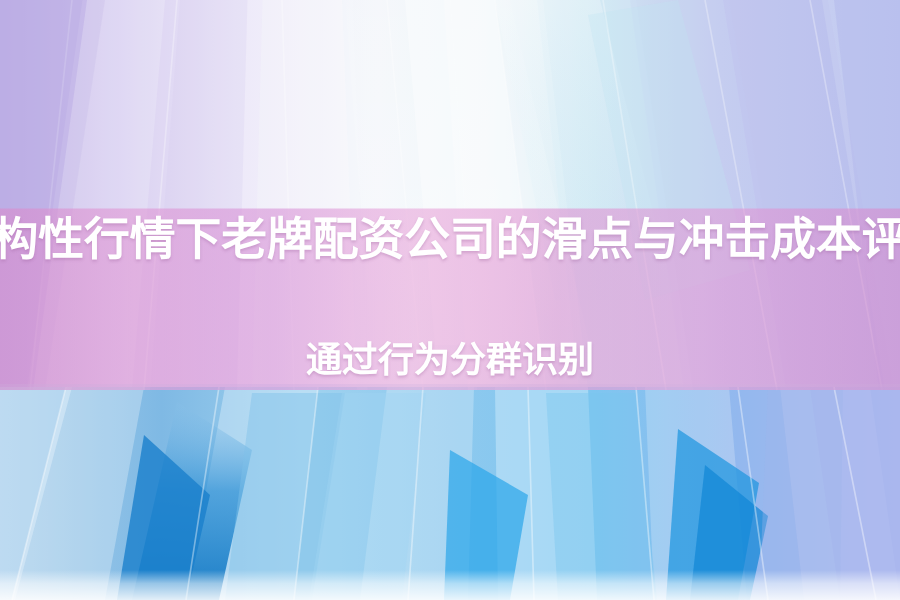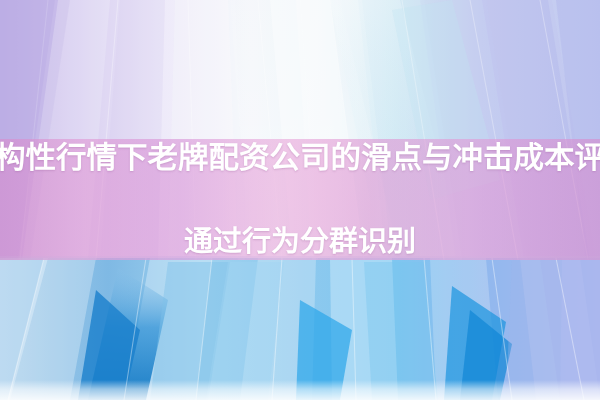--- a/index.html
+++ b/index.html
@@ -55,21 +55,21 @@
   .title-line {
     color: #ffffff;
     font-weight: 700;
     letter-spacing: 0px;
     white-space: nowrap;
     text-align: center;
     line-height: 1.18;
     text-shadow: 0 1px 2px rgba(150,90,150,0.30);
   }
   .title-line-1 { font-size: 30.5px; }
-  .title-line-2 { font-size: 29px; margin-top: 48px; }
+  .title-line-2 { font-size: 24px; margin-top: 48px; }
 
   
   .bottom-veil {
     position: absolute;
     left: 0;
     bottom: 0;
     width: 100%;
     height: 20px;
     background: linear-gradient(180deg,
         rgba(255,255,255,0.0) 0%,

